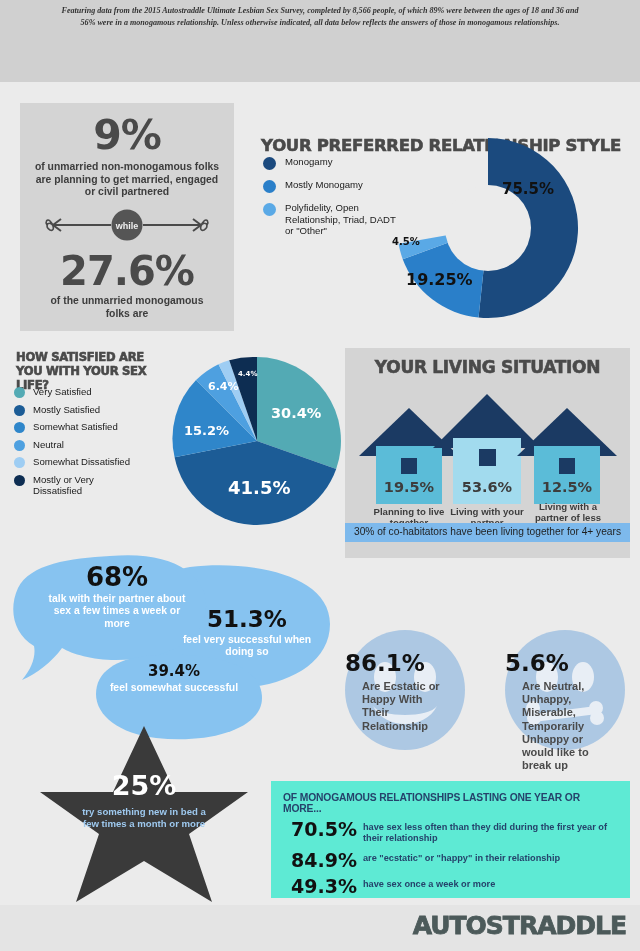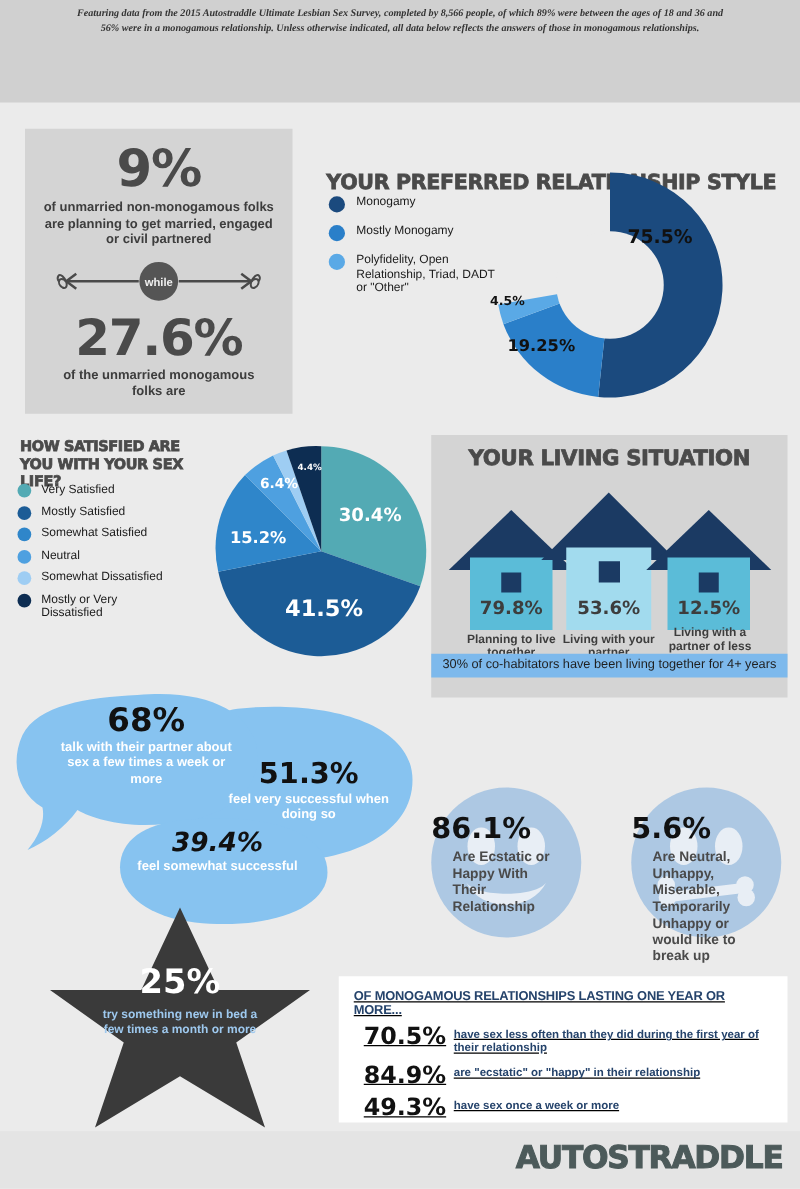--- a/index.html
+++ b/index.html
@@ -129,21 +129,21 @@
 
   
   .star-sec { position: absolute; left: 32px; top: 724px; width: 224px; height: 180px; }
   .star-txt { position: absolute; width: 100%; text-align: center; top: 48px; }
   .star-pct { font-family: "DejaVu Sans", sans-serif; font-weight: 900; font-size: 27px; color: #fff; line-height: 1; }
   .star-sub { font-size: 9.6px; font-weight: bold; color: #9ec9ef; line-height: 1.3; margin-top: 7px; }
 
   
   .botpanel {
     position: absolute; left: 271px; top: 781px; width: 359px; height: 117px;
-    background: #ffffff; padding: 11px 12px 0 12px; text-decoration: underline;
+    background: #5eead4; padding: 11px 12px 0 12px;
   }
   .botpanel h3 {
     font-size: 10.3px; font-weight: bold; color: #25436b;
     text-transform: uppercase; letter-spacing: -0.15px; margin-bottom: 6px;
   }
   .bp-row { display: flex; align-items: flex-start; margin-bottom: 7px; padding-left: 8px; }
   .bp-pct {
     font-family: "DejaVu Sans", sans-serif; font-weight: 900;
     font-size: 19px; color: #111; flex: 0 0 72px; line-height: 1;
   }
@@ -209,21 +209,21 @@
       <svg width="200" height="200" viewBox="0 0 200 200">
 
         <path d="M100 100 L100 10 A90 90 0 1 1 90.55 189.50 Z" fill="#1b4a7e"></path>
 
         <path d="M100 100 L90.55 189.50 A90 90 0 0 1 14.74 131.30 Z" fill="#2a7fc9"></path>
 
         <path d="M100 100 L14.74 131.30 A90 90 0 0 1 10.59 115.63 Z" fill="#5aa9e6"></path>
         <circle cx="100" cy="100" r="43" fill="#ebebeb"></circle>
       </svg>
       <div class="donut-lbl" style="left:114px; top:52px; font-size:15px;">75.5%</div>
-      <div class="donut-lbl" style="left:18px; top:142px; font-size:13px;">19.25%</div>
+      <div class="donut-lbl" style="left:18px; top:142px; font-size:16px;">19.25%</div>
       <div class="donut-lbl" style="left:4px; top:108px; font-size:10px;">4.5%</div>
     </div>
   </div>
 
   <div class="pie-sec">
     <div class="sec-title" style="padding-left:8px;">HOW SATISFIED ARE YOU WITH YOUR SEX LIFE?</div>
 
     <div class="pie-legend">
       <div class="pl-row">
         <span class="pl-dot" style="background:#53aab4"></span>
@@ -285,21 +285,21 @@
         <rect x="56" y="72" width="16" height="16" fill="#1b3a63"></rect>
 
         <polygon points="88,62 142,8 196,62" fill="#1b3a63"></polygon>
         <rect x="108" y="52" width="68" height="66" fill="#a2dbee"></rect>
         <rect x="134" y="63" width="17" height="17" fill="#1b3a63"></rect>
 
         <polygon points="172,70 222,22 272,70" fill="#1b3a63"></polygon>
         <rect x="189" y="60" width="66" height="58" fill="#5bbcd8"></rect>
         <rect x="214" y="72" width="16" height="16" fill="#1b3a63"></rect>
       </svg>
-      <div class="hpct" style="left:31px; top:93px; width:66px;">79.8%</div>
+      <div class="hpct" style="left:31px; top:93px; width:66px;">19.5%</div>
       <div class="hpct" style="left:108px; top:93px; width:68px;">53.6%</div>
       <div class="hpct" style="left:189px; top:93px; width:66px;">12.5%</div>
     </div>
 
     <div class="hlabel" style="left:22px; top:158px; width:84px;">Planning to live together</div>
     <div class="hlabel" style="left:101px; top:158px; width:82px;">Living with your partner</div>
     <div class="hlabel" style="left:181px; top:153px; width:84px;">Living with a partner of less than one year</div>
 
     <div class="living-banner">30% of co-habitators have been living together for 4+ years</div>
   </div>
@@ -318,21 +318,21 @@
       <div class="bub-pct" style="font-size:26px;">68%</div>
       <div class="bub-sub">talk with their partner about sex a few times a week or more</div>
     </div>
 
     <div class="bub-txt" style="left:172px; top:56px; width:150px;">
       <div class="bub-pct" style="font-size:23px;">51.3%</div>
       <div class="bub-sub">feel very successful when doing so</div>
     </div>
 
     <div class="bub-txt" style="left:104px; top:112px; width:140px;">
-      <div class="bub-pct" style="font-size:21px;font-style:italic;">39.4%</div>
+      <div class="bub-pct" style="font-size:15px;">39.4%</div>
       <div class="bub-sub">feel somewhat successful</div>
     </div>
   </div>
 
   <div class="faces">
     <div class="face" style="left:0px; top:0px;">
       <svg width="120" height="120" viewBox="0 0 120 120" style="position:absolute;left:0;top:0;">
         <ellipse cx="40" cy="47" rx="11" ry="15" fill="#e8eef5"></ellipse>
         <ellipse cx="80" cy="47" rx="11" ry="15" fill="#e8eef5"></ellipse>
         <path d="M28 76 C40 100, 80 100, 92 76 C84 88, 36 88, 28 76 Z" fill="#e8eef5"></path>

